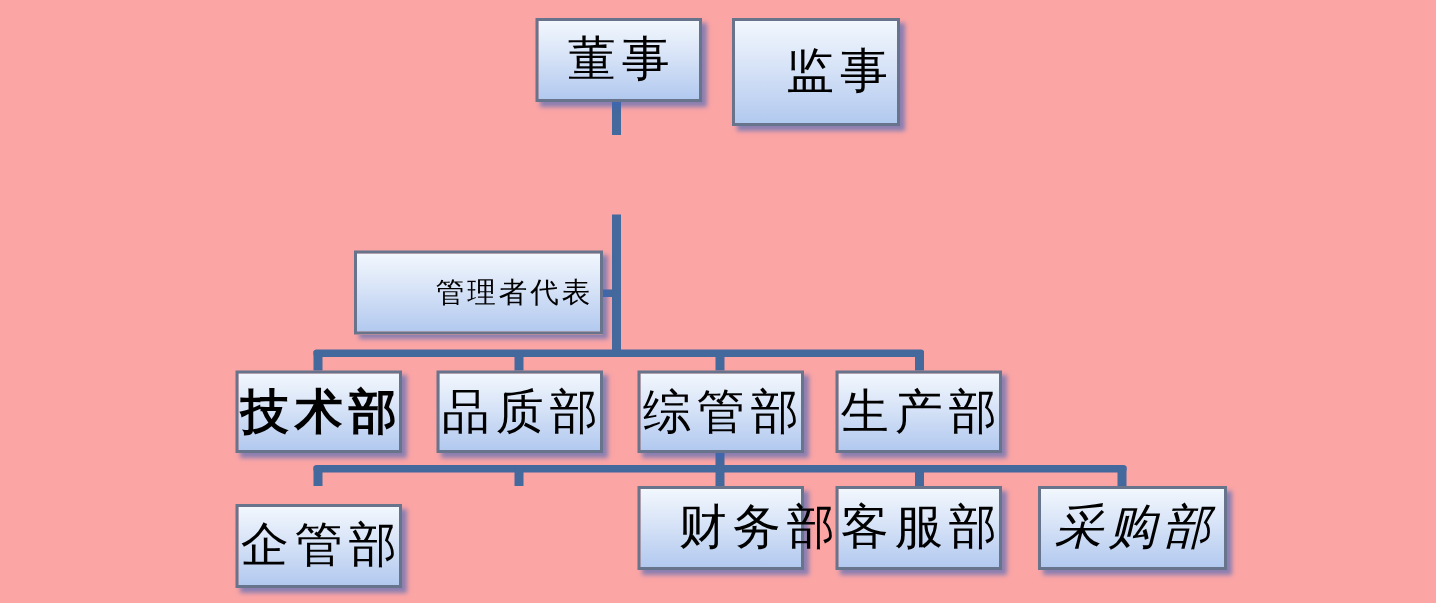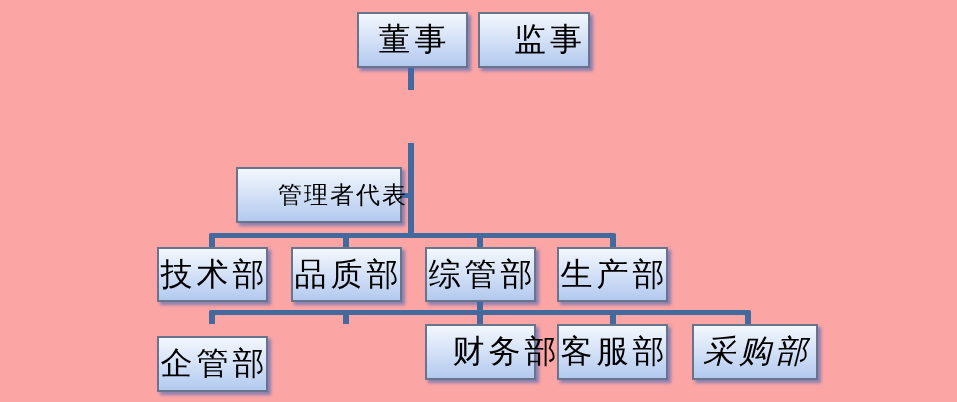--- a/index.html
+++ b/index.html
@@ -19,21 +19,21 @@
     justify-content: center;
     background: linear-gradient(180deg, #f2f7fd 0%, #d7e3f7 45%, #b2c9ef 100%);
     border: 2px solid #68748b;
     box-shadow: 3px 3px 3px rgba(62, 102, 185, 0.6);
     color: #000000;
     font-size: 32px;
     letter-spacing: 4px;
     white-space: nowrap;
     text-indent: 4px; 
   }
-  .node.small-text { font-size: 24px; letter-spacing: 2px; padding-left: 44px; }
+  .node.small-text { font-size: 19px; letter-spacing: 2px; padding-left: 44px; }
   .conn {
     position: absolute;
     background: #44699d;
   }
   .conn.h { height: 5px; border-radius: 2px; }
   .conn.v { width: 6px; }
 </style>
 </head>
 <body>
 
@@ -51,26 +51,26 @@
 
   <div class="conn v" style="left:477px; top:301px; height:11px;"></div>
   <div class="conn h" style="left:209px; top:310px; width:542px;"></div>
   <div class="conn v" style="left:209px; top:311px; height:13px;"></div>
   <div class="conn v" style="left:343px; top:311px; height:13px;"></div>
   <div class="conn v" style="left:477px; top:311px; height:13px;"></div>
   <div class="conn v" style="left:610px; top:311px; height:13px;"></div>
   <div class="conn v" style="left:745px; top:311px; height:13px;"></div>
 
   <div class="node" style="left:357px; top:12px; width:111px; height:56px;">董事</div>
-  <div class="node" style="left:478px; top:12px; width:112px; height:56px;padding-left:28px;">监事</div>
+  <div class="node" style="left:488px; top:12px; width:112px; height:72px;padding-left:28px;">监事</div>
 
 
   <div class="node small-text" style="left:236px; top:167px; width:166px; height:56px;">管理者代表</div>
 
-  <div class="node" style="left:157px; top:247px; width:111px; height:55px;">技术部</div>
+  <div class="node" style="left:157px; top:247px; width:111px; height:55px;font-weight:bold;">技术部</div>
   <div class="node" style="left:291px; top:247px; width:111px; height:55px;">品质部</div>
   <div class="node" style="left:425px; top:247px; width:111px; height:55px;">综管部</div>
   <div class="node" style="left:557px; top:247px; width:111px; height:55px;">生产部</div>
 
   <div class="node" style="left:157px; top:336px; width:111px; height:56px;">企管部</div>
   <div class="node" style="left:425px; top:324px; width:111px; height:56px;padding-left:48px;">财务部</div>
   <div class="node" style="left:557px; top:324px; width:111px; height:56px;">客服部</div>
   <div class="node" style="left:692px; top:324px; width:126px; height:56px;font-style:italic;">采购部</div>
 
 </div>

